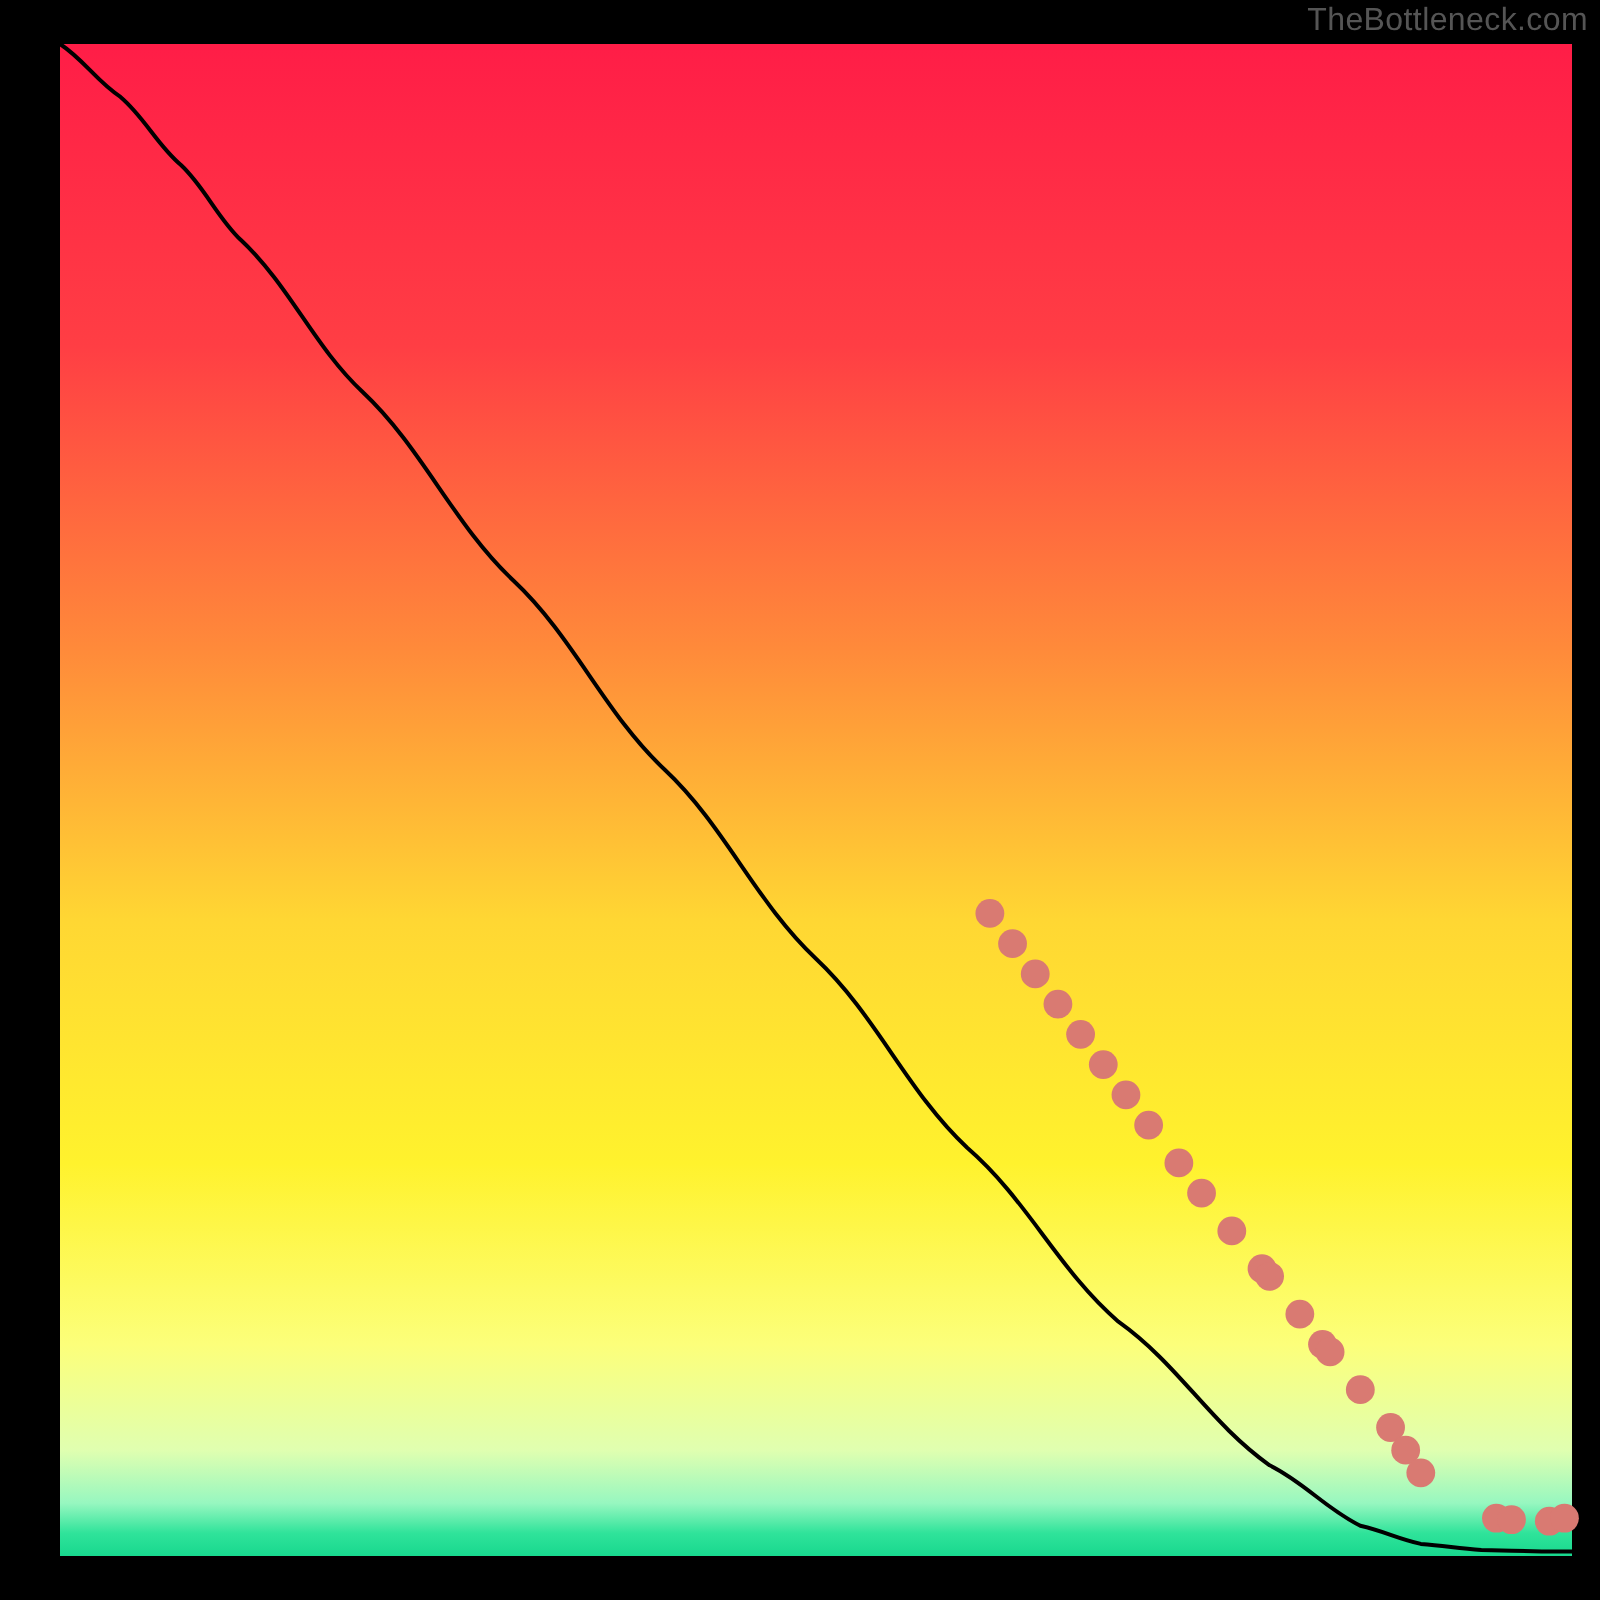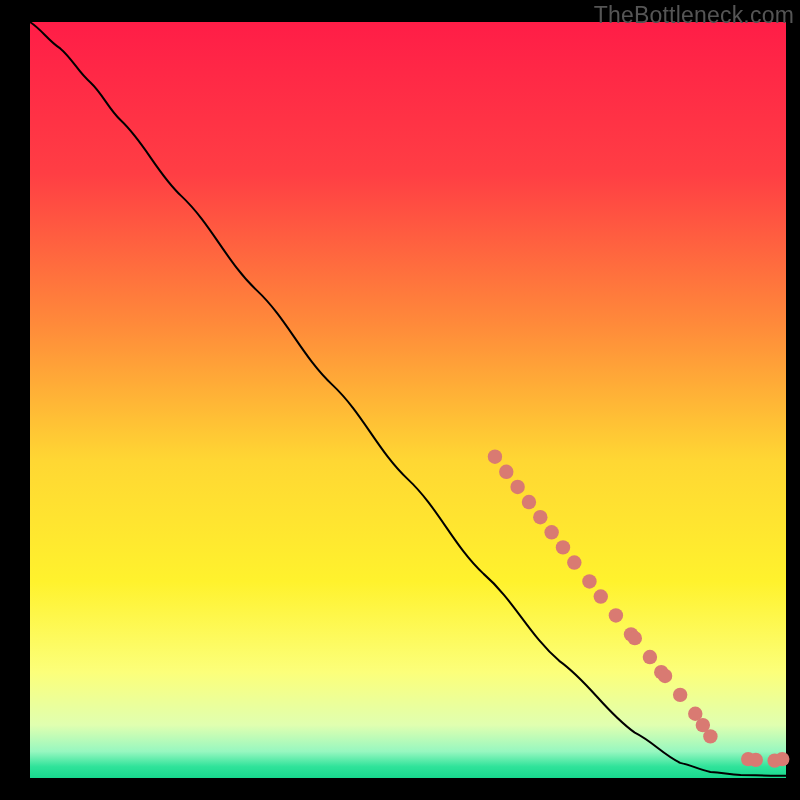--- a/index.html
+++ b/index.html
@@ -14,21 +14,21 @@
   .wrap {
     position: relative;
     width: 800px;
     height: 800px;
   }
   .watermark {
     position: absolute;
     top: 2px;
     right: 6px;
     color: #555555;
-    font-size: 23px;
+    font-size: 16px;
     font-weight: 500;
     letter-spacing: 0.2px;
     z-index: 4;
   }
   svg.chart {
     position: absolute;
     left: 0;
     top: 0;
     width: 800px;
     height: 800px;

